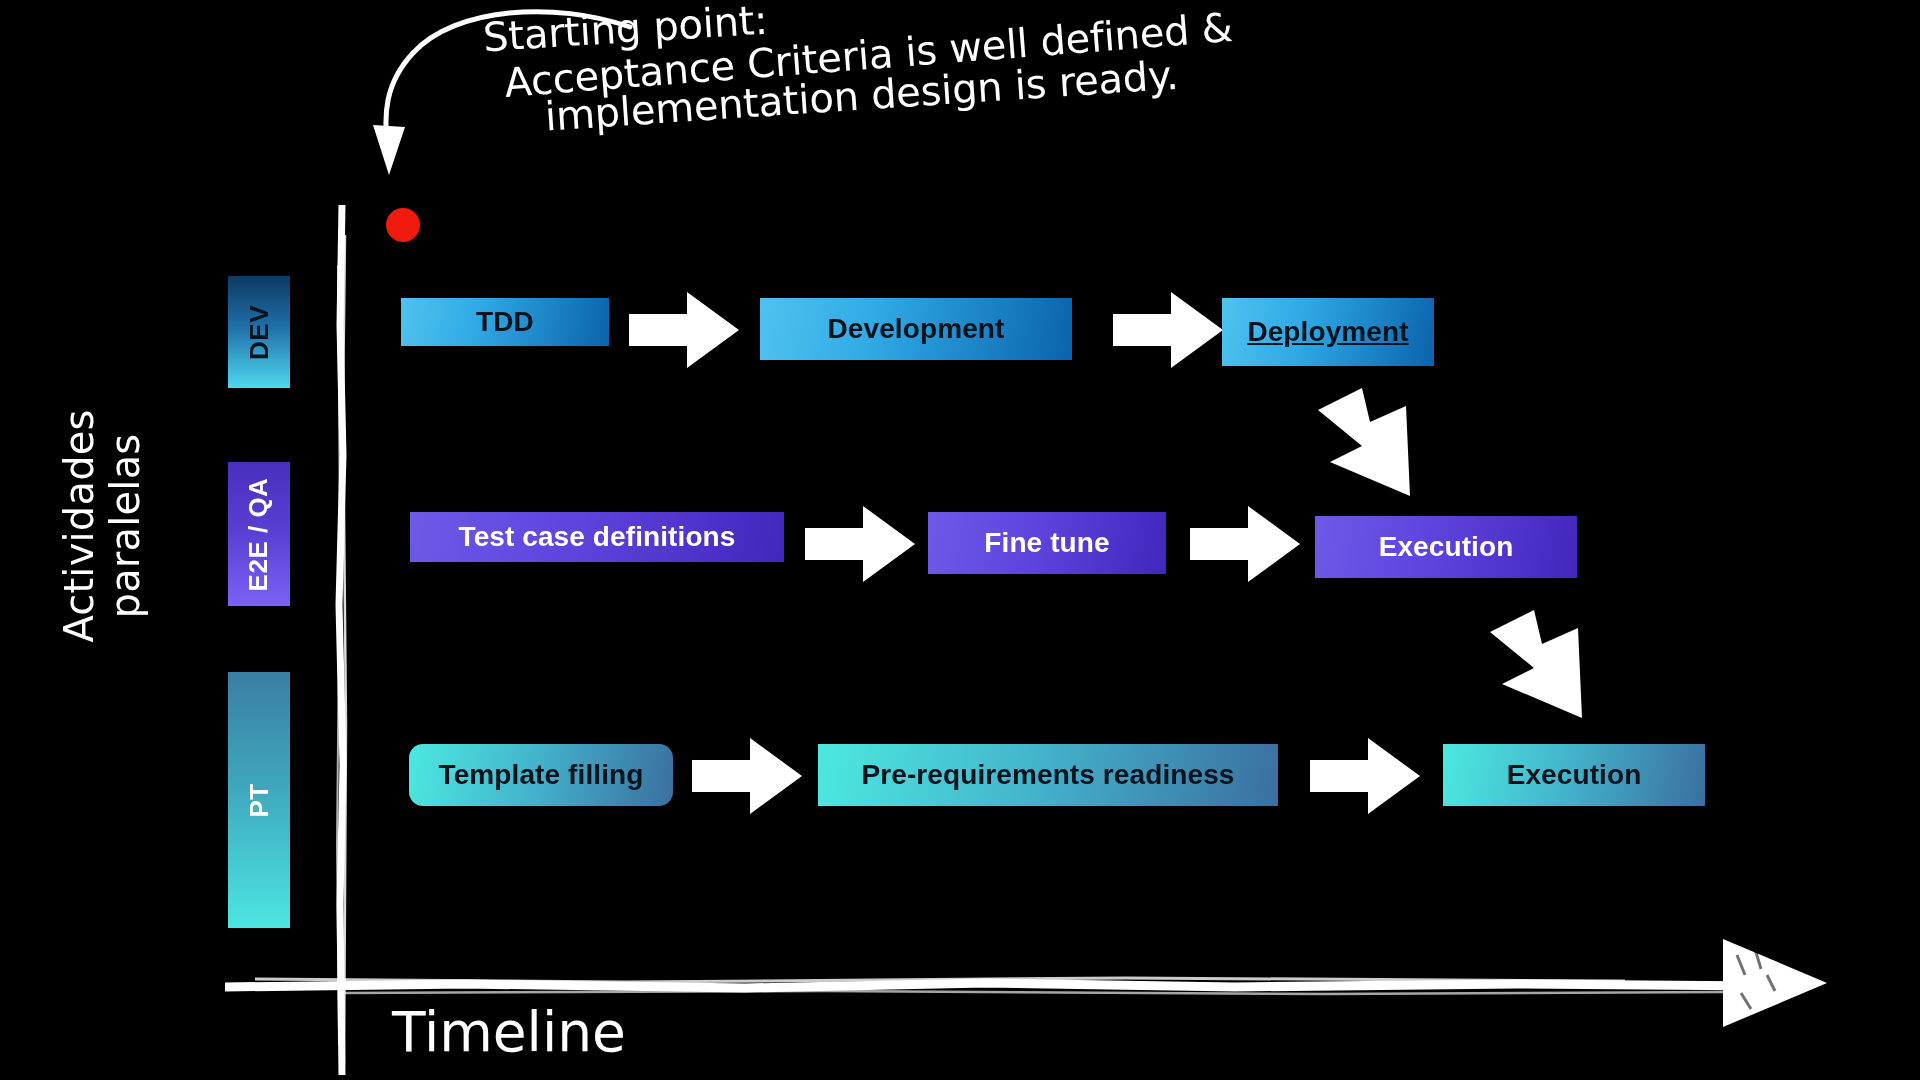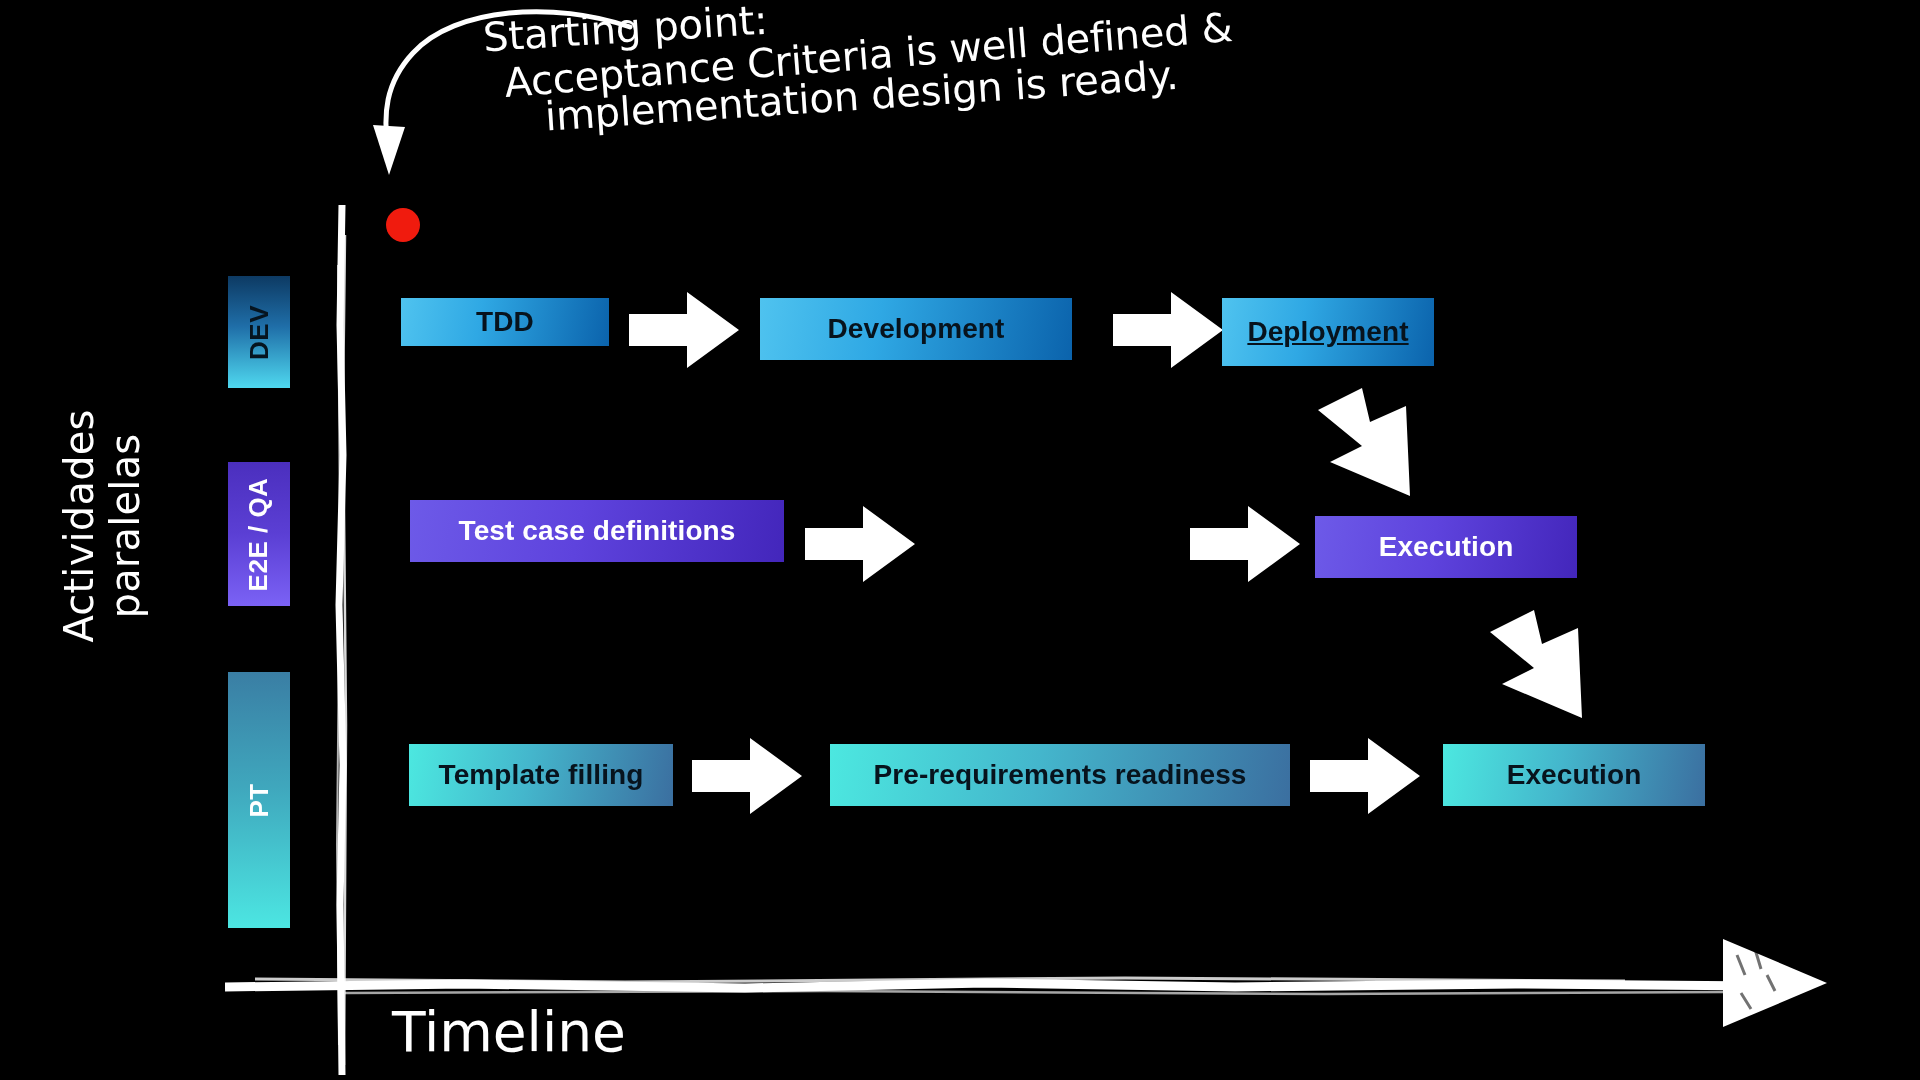--- a/index.html
+++ b/index.html
@@ -141,47 +141,50 @@
   </svg>
 
   <div class="box box-dev" style="left:1222px;top:298px;width:212px;height:68px;text-decoration:underline;">
     <span>Deployment</span>
   </div>
 
   <svg class="arrow-diag" style="left:1318px;top:388px;width:116px;height:108px;" viewBox="0 0 116 108">
     <polygon points="0,22 44,0 52,34 88,18 92,108 12,74 44,58" fill="#ffffff"></polygon>
   </svg>
 
-  <div class="box box-qa" style="left:410px;top:500px;width:374px;height:62px;">
+  <div class="box box-qa" style="left:410px;top:512px;width:374px;height:50px;">
     <span>Test case definitions</span>
   </div>
   <svg class="arrow-right" style="left:805px;top:506px;width:110px;height:76px;" viewBox="0 0 110 76">
     <polygon points="0,22 58,22 58,0 110,38 58,76 58,54 0,54" fill="#ffffff"></polygon>
   </svg>
 
+  <div class="box box-qa" style="left:928px;top:512px;width:238px;height:62px;">
+    <span>Fine tune</span>
+  </div>
   <svg class="arrow-right" style="left:1190px;top:506px;width:110px;height:76px;" viewBox="0 0 110 76">
     <polygon points="0,22 58,22 58,0 110,38 58,76 58,54 0,54" fill="#ffffff"></polygon>
   </svg>
 
   <div class="box box-qa" style="left:1315px;top:516px;width:262px;height:62px;">
     <span>Execution</span>
   </div>
 
   <svg class="arrow-diag" style="left:1490px;top:610px;width:116px;height:108px;" viewBox="0 0 116 108">
     <polygon points="0,22 44,0 52,34 88,18 92,108 12,74 44,58" fill="#ffffff"></polygon>
   </svg>
 
-  <div class="box box-pt" style="left:409px;top:744px;width:264px;height:62px;">
+  <div class="box box-pt" style="left:409px;top:744px;width:264px;height:62px;border-radius:14px;">
     <span>Template filling</span>
   </div>
   <svg class="arrow-right" style="left:692px;top:738px;width:110px;height:76px;" viewBox="0 0 110 76">
     <polygon points="0,22 58,22 58,0 110,38 58,76 58,54 0,54" fill="#ffffff"></polygon>
   </svg>
 
-  <div class="box box-pt" style="left:818px;top:744px;width:460px;height:62px;margin-left:12px;">
+  <div class="box box-pt" style="left:818px;top:744px;width:460px;height:62px;">
     <span>Pre-requirements readiness</span>
   </div>
   <svg class="arrow-right" style="left:1310px;top:738px;width:110px;height:76px;" viewBox="0 0 110 76">
     <polygon points="0,22 58,22 58,0 110,38 58,76 58,54 0,54" fill="#ffffff"></polygon>
   </svg>
 
   <div class="box box-pt" style="left:1443px;top:744px;width:262px;height:62px;">
     <span>Execution</span>
   </div>
 

